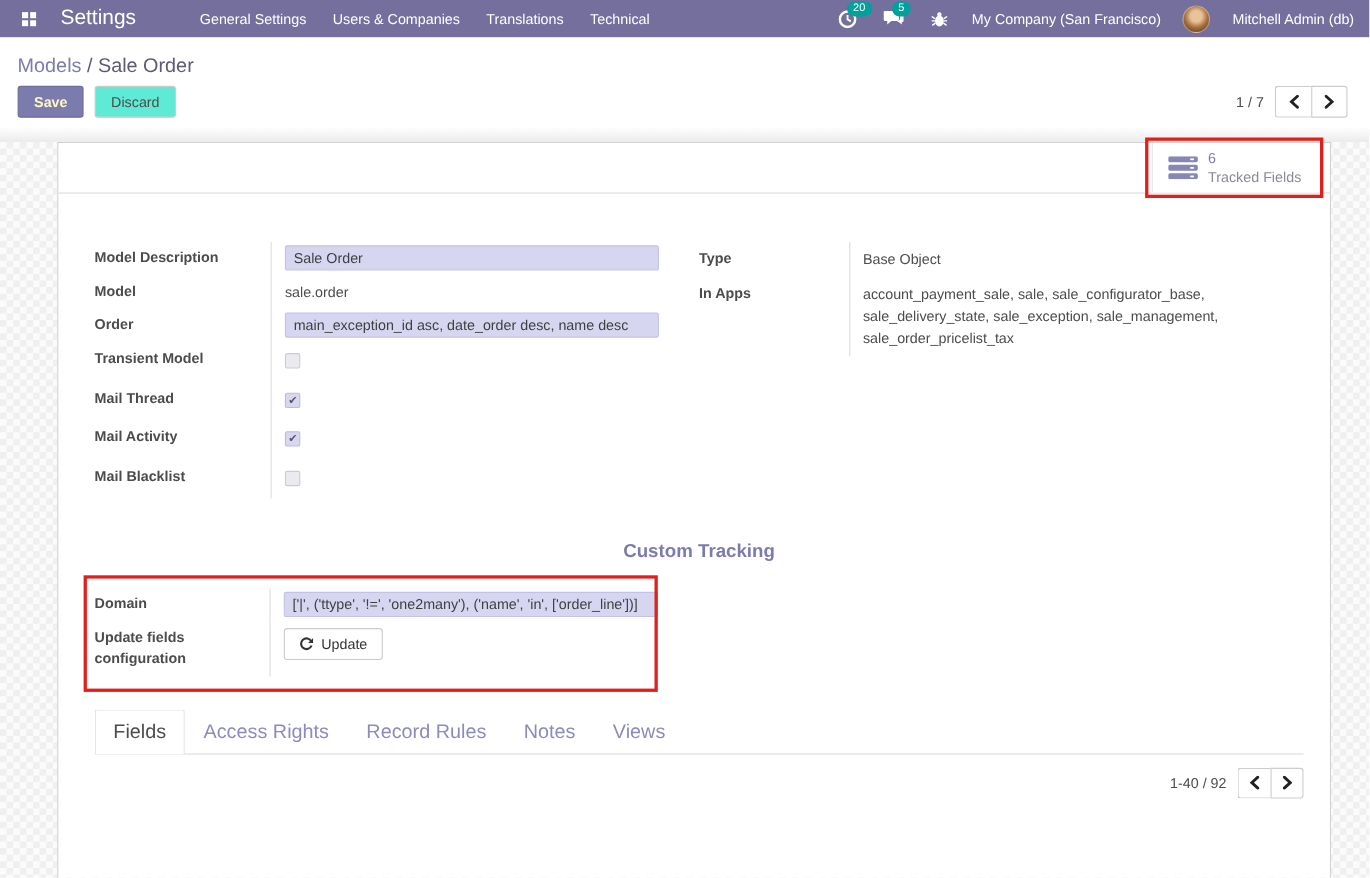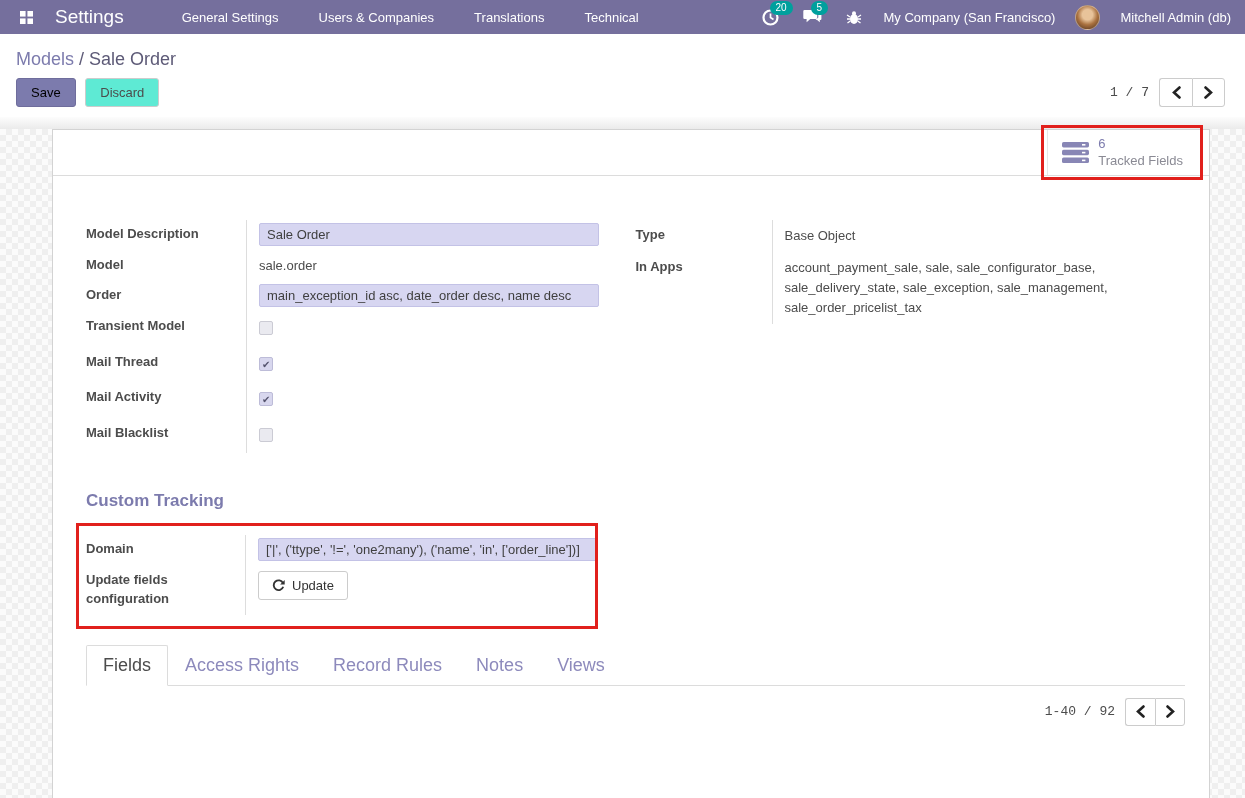--- a/index.html
+++ b/index.html
@@ -9,42 +9,42 @@
   *{box-sizing:border-box;margin:0;padding:0;}
   html,body{width:1245px;height:798px;overflow:hidden;}
   body{font-family:"Liberation Sans","DejaVu Sans",sans-serif;font-size:13px;color:var(--text);
        display:flex;flex-direction:column;background:#fff;}
 
   
   .navbar{height:34px;background:var(--navbar);display:flex;align-items:center;
           padding:0 14px;color:#fff;flex-shrink:0;}
   .apps-btn{background:none;border:none;cursor:pointer;padding:4px 6px;display:flex;align-items:center;}
   .nav-title{font-size:19px;font-weight:400;margin-left:16px;cursor:pointer;}
-  .nav-menu{display:flex;margin-left:58px;gap:40px;}
+  .nav-menu{display:flex;margin-left:58px;gap:24px;}
   .nav-item{color:#fff;text-decoration:none;font-size:13px;cursor:pointer;}
   .nav-right{margin-left:auto;display:flex;align-items:center;gap:20px;}
   .nav-icon-btn{position:relative;background:none;border:none;cursor:pointer;display:flex;align-items:center;padding:2px;}
   .badge{position:absolute;top:-6px;left:10px;background:var(--badge);color:#fff;font-size:10px;
          line-height:1;padding:2px 6px;border-radius:8px;}
   .nav-text{color:#fff;text-decoration:none;font-size:13px;cursor:pointer;}
   .avatar{width:25px;height:25px;border-radius:50%;display:inline-block;
           background:radial-gradient(circle at 50% 38%,#e8c39a 28%,#a9713f 55%,#5d3b22 90%);
           border:1px solid rgba(255,255,255,.4);}
 
   
   .control-panel{background:#fff;padding:12px 20px 10px 16px;flex-shrink:0;}
   .breadcrumb{font-size:18px;line-height:26px;}
   .breadcrumb a{color:var(--accent);text-decoration:none;cursor:pointer;}
   .bc-sep,.bc-current{color:#5d5a77;}
   .cp-row{display:flex;align-items:center;margin-top:6px;}
   .btn{font-size:13px;padding:6px 14px;border-radius:3px;border:1px solid #ccc;background:#5eead4;
        color:var(--text);cursor:pointer;}
-  .btn-primary{background:var(--accent);border-color:#6f6d9c;color:#000000;margin-right:6px;}
+  .btn-primary{background:var(--accent);border-color:#6f6d9c;color:#fef9c3;margin-right:6px;font-weight:bold;}
   .cp-pager{margin-left:auto;display:flex;align-items:center;gap:10px;}
-  .pager-value{font-size:13px;color:var(--text);font-family:Liberation Mono, monospace;}
+  .pager-value{font-size:13px;color:var(--text);}
   .pager-btns{display:flex;}
   .pager-btns button{width:33px;height:29px;background:#fff;border:1px solid #ccc;cursor:pointer;
                      display:flex;align-items:center;justify-content:center;}
   .pager-btns button:first-child{border-radius:3px 0 0 3px;border-right:none;}
   .pager-btns button:last-child{border-radius:0 3px 3px 0;}
 
   
   .content{flex:1;overflow:hidden;background-color:#fbfbfb;
     background-image:
       linear-gradient(45deg,#efefef 25%,transparent 25%,transparent 75%,#efefef 75%),
@@ -81,21 +81,21 @@
   .o-checkbox{width:14px;height:14px;border:1px solid #cbcbd4;border-radius:2px;background:#eaeaf0;
               display:inline-block;position:relative;margin-top:4px;cursor:pointer;}
   .o-checkbox.checked{background:#d8d7ee;border-color:#bdbcd8;}
   .o-checkbox.checked::after{content:"\2714";position:absolute;top:-1px;left:2px;
                              font-size:10px;color:#55546e;}
   .in-apps{max-width:430px;line-height:1.55;}
   .pad-row .o-value,.pad-row .o-label{padding-top:6px;padding-bottom:6px;}
 
   
   .ct-section{margin:38px 24px 0 33px;}
-  .ct-heading{color:var(--accent);font-size:17px;font-weight:bold;}
+  .ct-heading{color:var(--accent);font-size:17px;font-weight:bold;text-align:center;}
   .ct-wrap{position:relative;margin-top:24px;width:512px;}
   .btn-update{display:inline-flex;align-items:center;gap:7px;padding:6px 13px;background:#fff;
               border:1px solid #ccc;border-radius:3px;font-size:13px;color:#333;cursor:pointer;}
 
   
   .tabs{margin:30px 24px 0 33px;border-bottom:1px solid var(--border);display:flex;}
   .tab{padding:9px 16px;font-size:18px;color:#8d8abc;text-decoration:none;cursor:pointer;
        margin-bottom:-1px;border:1px solid transparent;}
   .tab.active{background:#fff;border-color:var(--border);border-bottom-color:#fff;
               color:var(--text);border-radius:2px 2px 0 0;}

